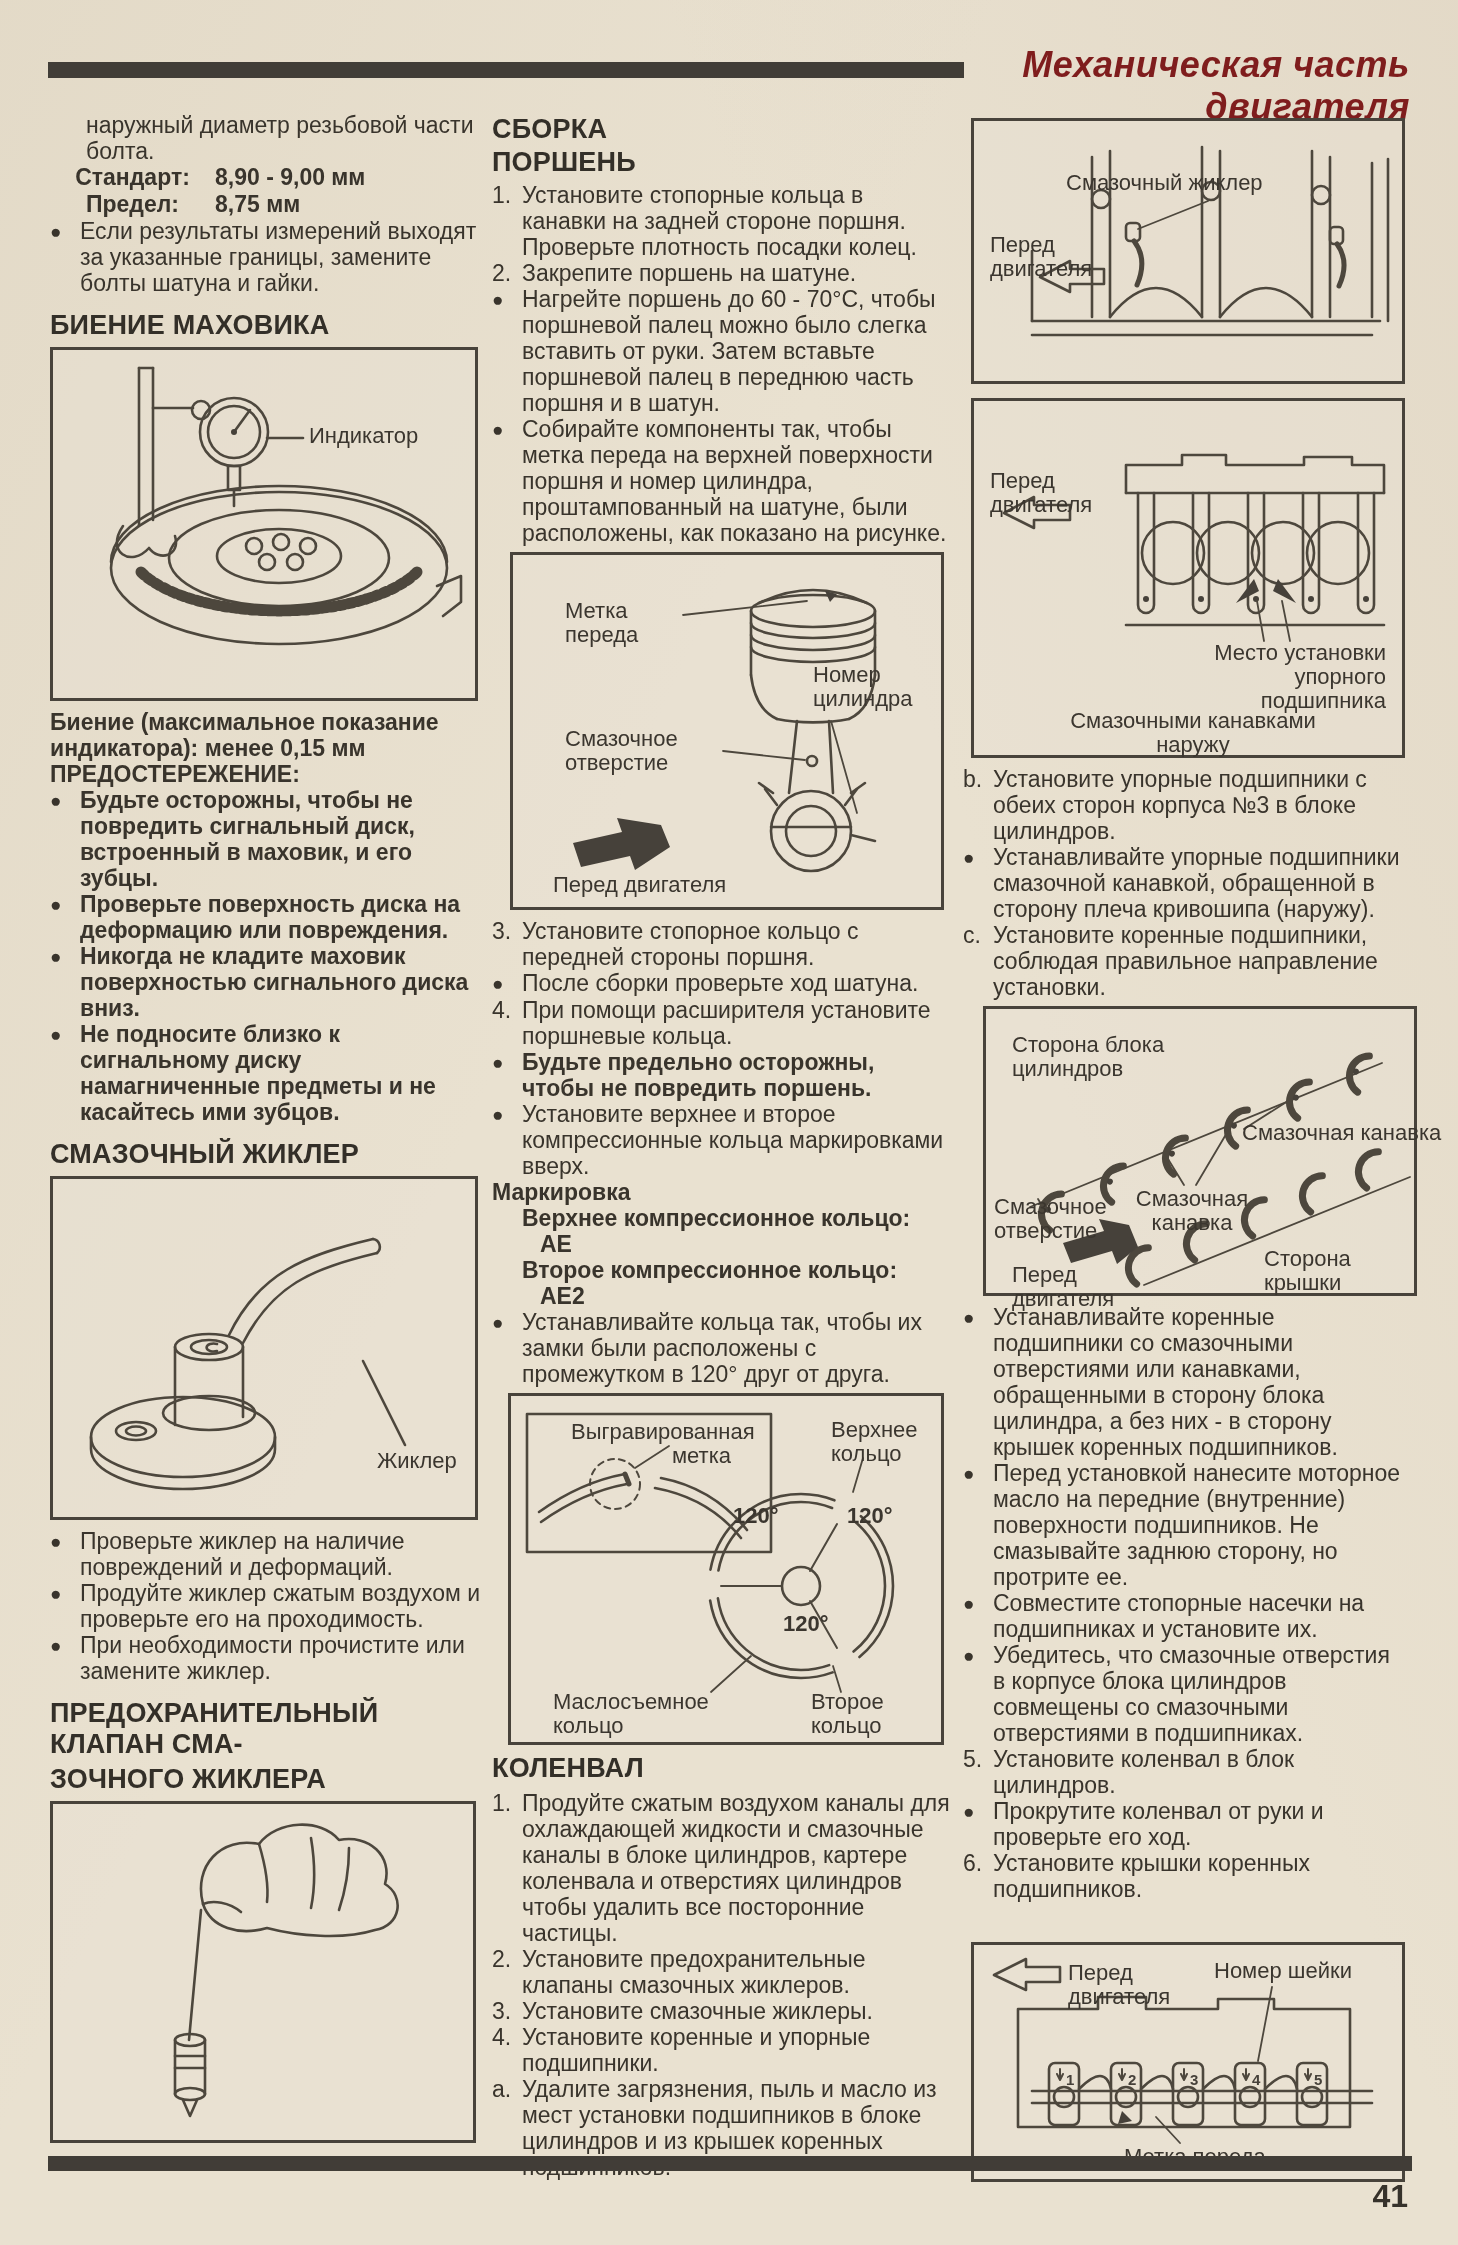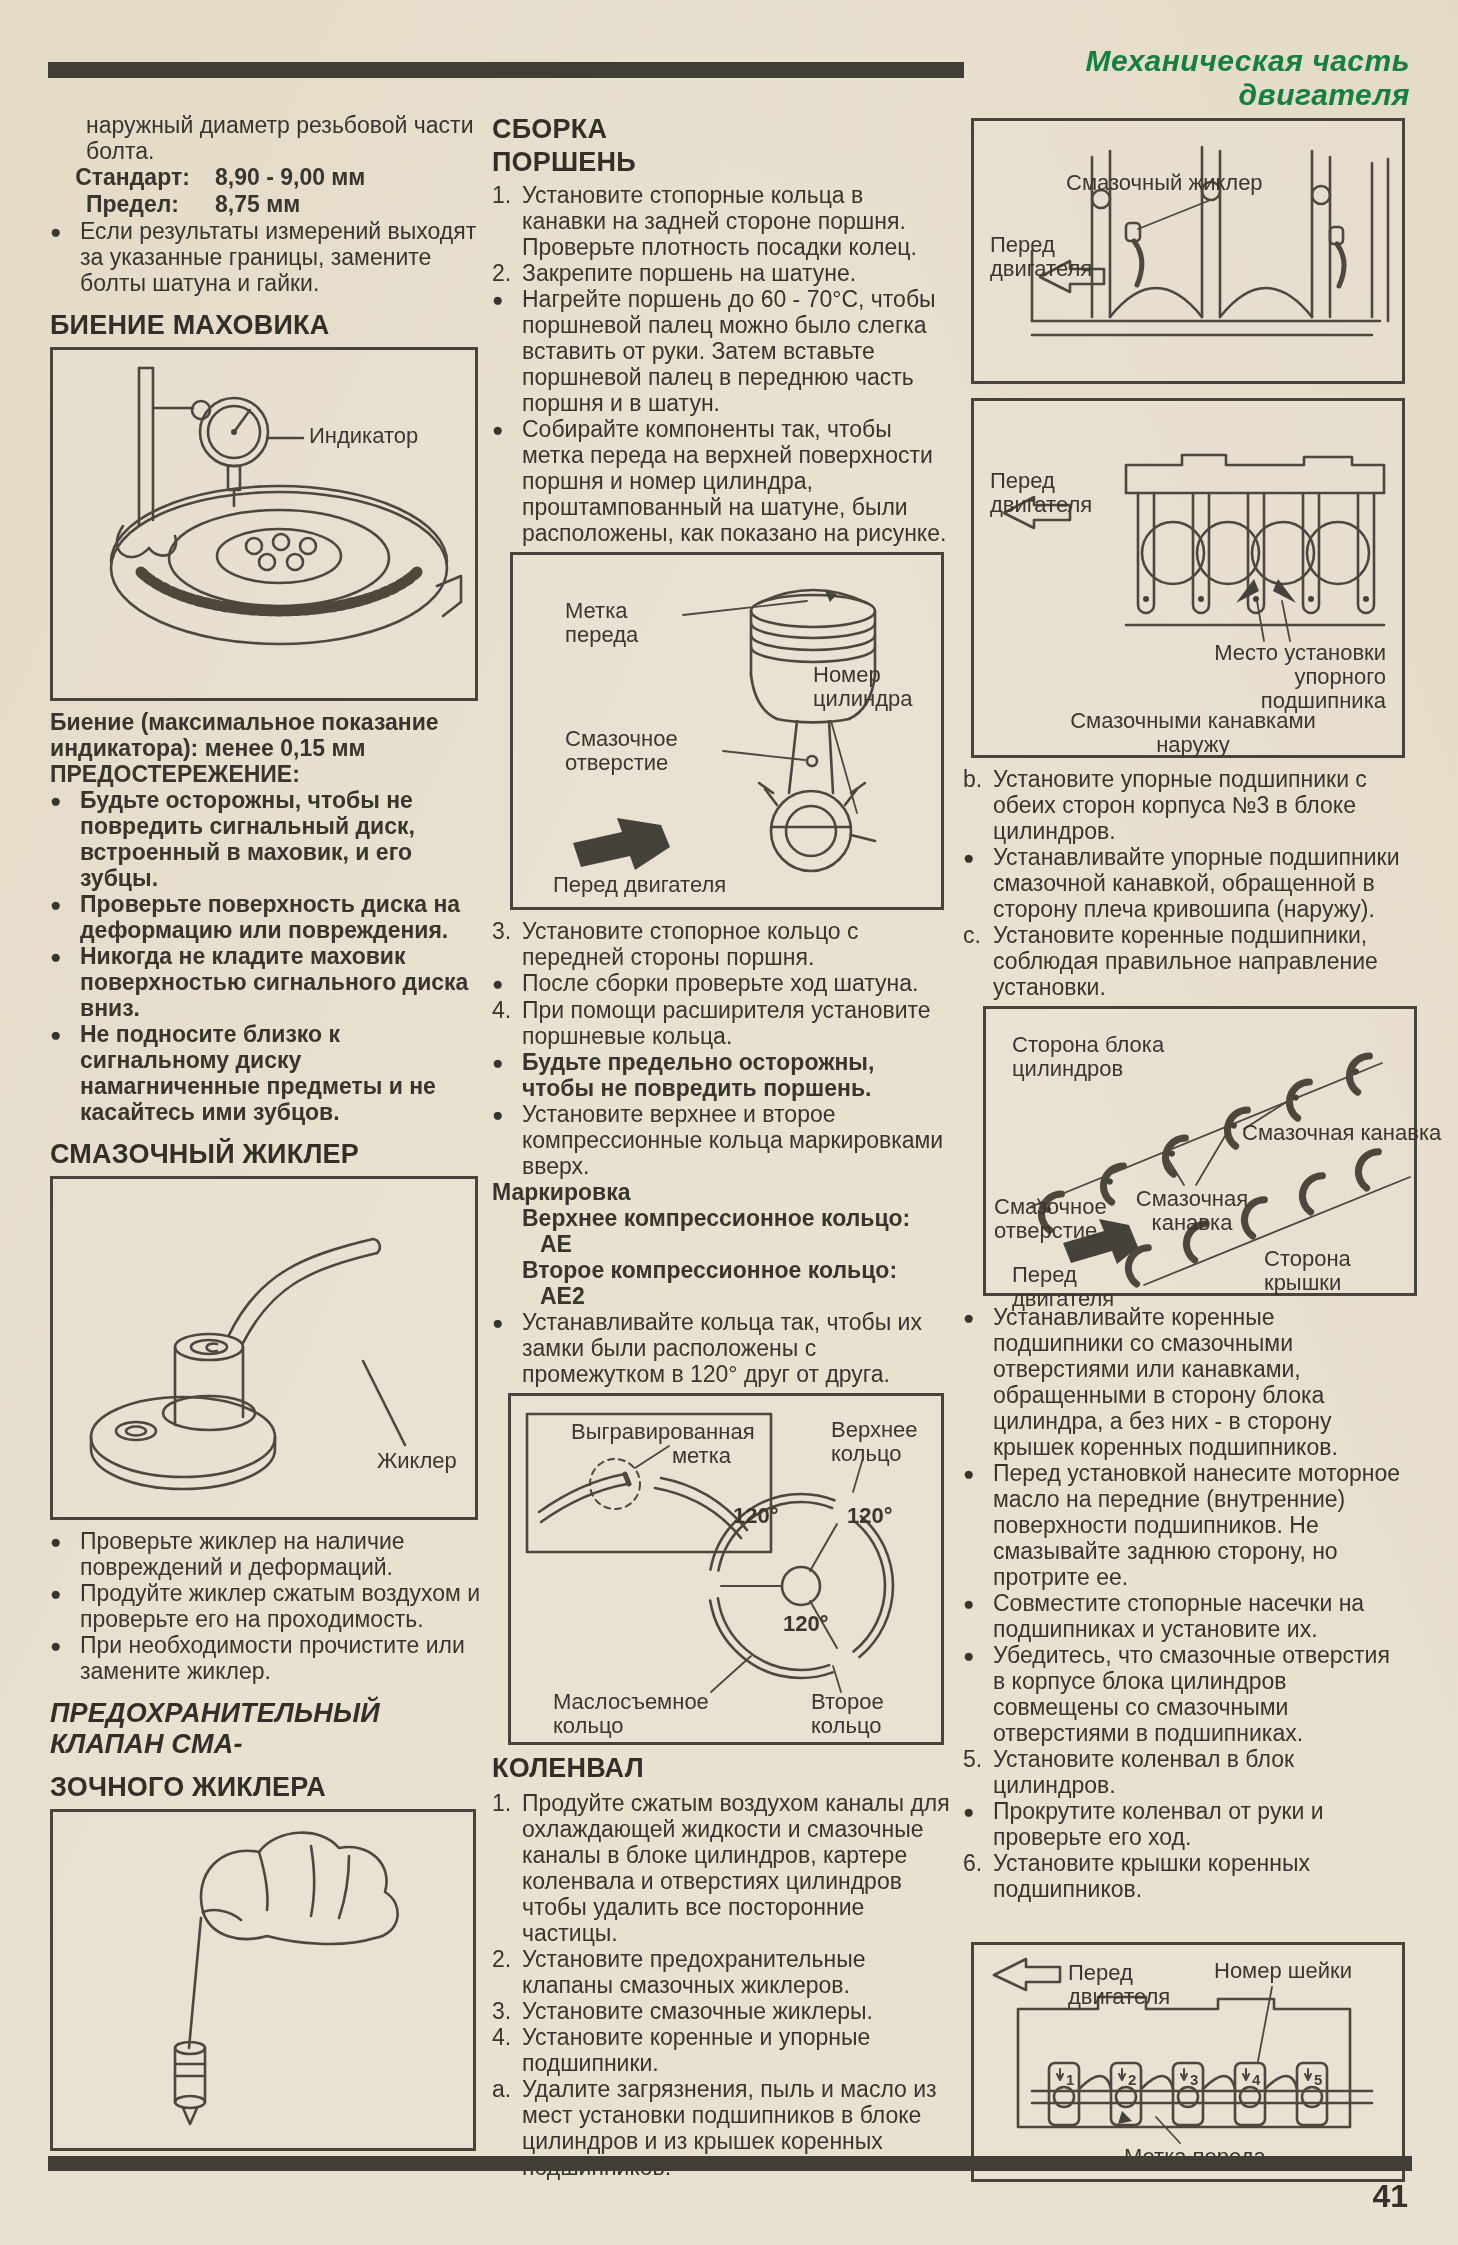--- a/index.html
+++ b/index.html
@@ -7,21 +7,21 @@
     width:1458px;height:2245px;position:relative;overflow:hidden;
     background:#e9e1d0;
     background-image:linear-gradient(115deg, rgba(210,198,175,.25) 0%, rgba(0,0,0,0) 40%),
                      linear-gradient(250deg, rgba(214,200,180,.3) 0%, rgba(0,0,0,0) 35%);
     font-family:"Liberation Sans","DejaVu Sans",sans-serif;
     color:#39342c;
   }
   .bar{position:absolute;background:#413d37;}
   .hdr-title{
     position:absolute;left:970px;top:44px;width:440px;text-align:right;
-    font-size:30px;font-weight:bold;font-style:italic;color:#15803d;letter-spacing:.5px;
+    font-size:36px;font-weight:bold;font-style:italic;color:#7f1d1d;letter-spacing:.5px;
   }
   .col{position:absolute;font-size:23px;line-height:26px;}
   #col-left{left:50px;top:112px;width:432px;}
   #col-mid{left:492px;top:112px;width:458px;}
   #col-right{left:963px;top:118px;width:445px;}
   .indent{padding-left:36px;}
   .b{font-weight:bold;}
   .spec{display:flex;font-weight:bold;line-height:27px;}
   .spec .sl{width:165px;flex:none;text-align:center;}
   .h1{font-size:27px;font-weight:bold;line-height:31px;margin:14px 0 6px 0;color:#332f28;letter-spacing:.2px;}
@@ -150,21 +150,21 @@
   </div>
   <div class="li">
     <span class="m dot">●</span>
     <div class="t">Продуйте жиклер сжатым воздухом и проверьте его на проходимость.</div>
   </div>
   <div class="li">
     <span class="m dot">●</span>
     <div class="t">При необходимости прочистите или замените жиклер.</div>
   </div>
 
-  <div class="h1" style="margin-bottom:12px;font-style:italic;">ПРЕДОХРАНИТЕЛЬНЫЙ КЛАПАН СМА-</div>
+  <div class="h1" style="margin-bottom:4px;">ПРЕДОХРАНИТЕЛЬНЫЙ КЛАПАН СМА-</div>
   <div class="h1 tight">ЗОЧНОГО ЖИКЛЕРА</div>
 
   <div class="fig" style="width:420px;height:336px;">
     <svg width="420" height="336" viewBox="0 0 420 336">
       <path class="ln" d="M148 106 L136 236"></path>
       <path class="ln" d="M150 100 C140 62 168 32 206 40 C224 16 268 14 286 36 C316 30 340 52 332 80 C352 92 348 122 322 126 C290 136 244 132 214 124 C186 132 158 124 150 100 Z"></path>
       <path class="ln" d="M206 40 C212 60 216 80 214 98"></path>
       <path class="ln" d="M258 34 C262 58 262 84 258 104"></path>
       <path class="ln" d="M296 44 C296 66 292 88 286 106"></path>
       <path class="ln" d="M150 100 C160 96 176 98 188 108"></path>

